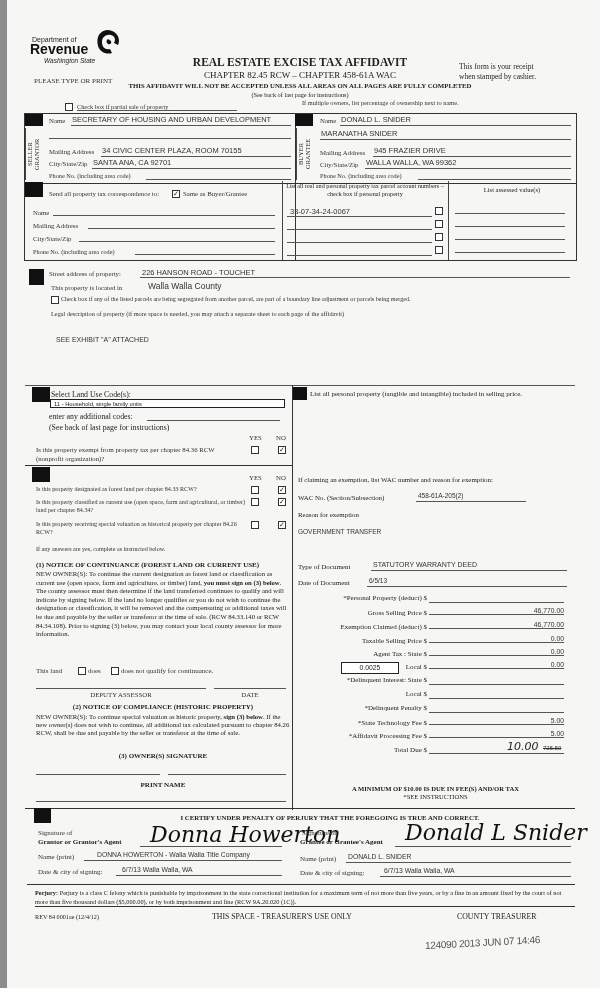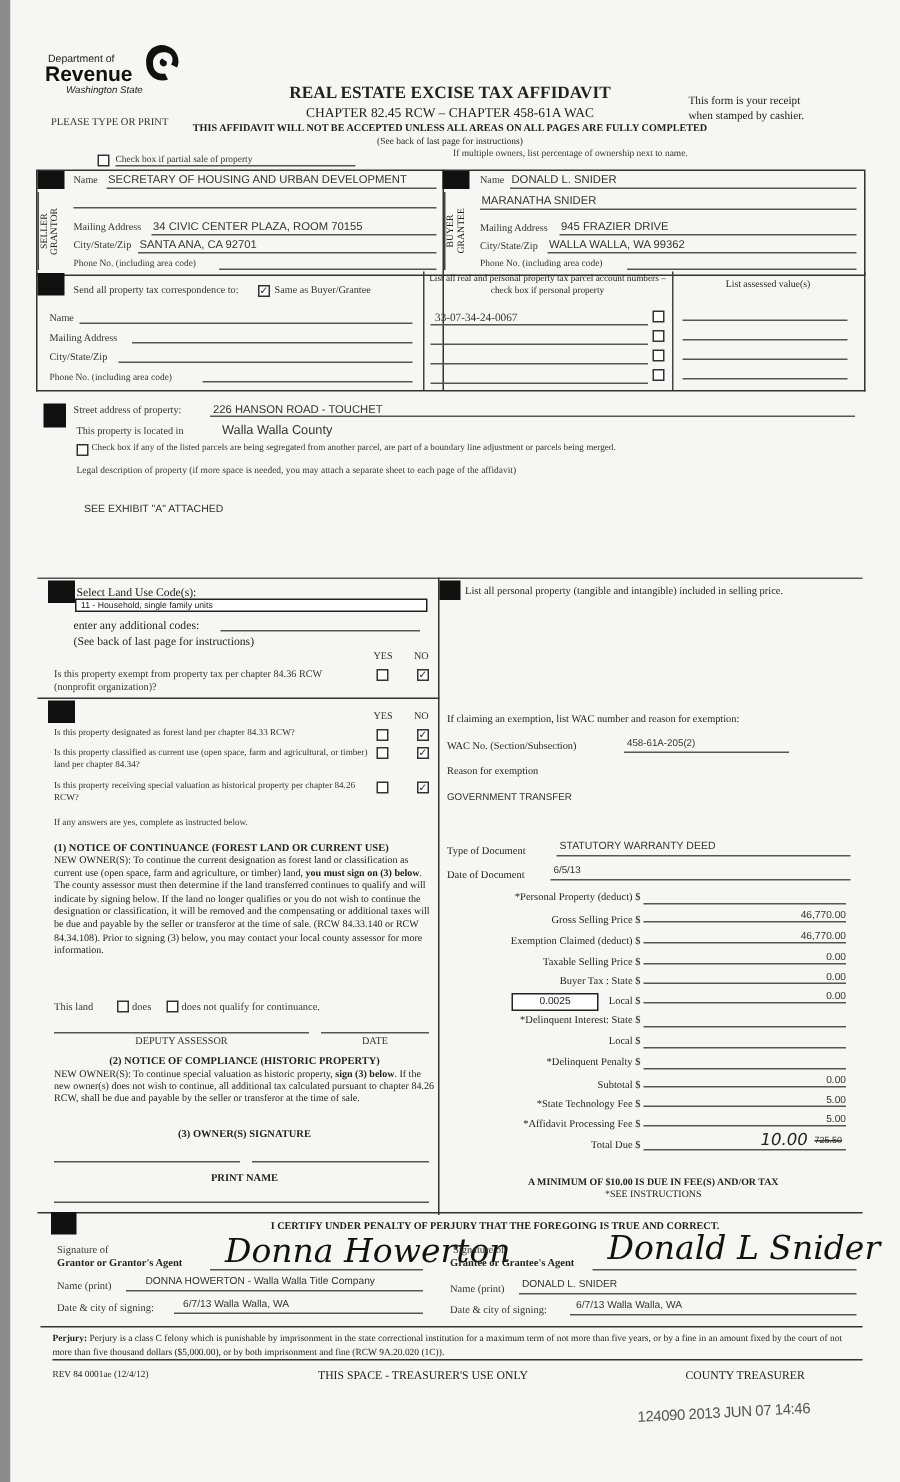--- a/index.html
+++ b/index.html
@@ -92,21 +92,21 @@
 <div class="ul" style="left:88px;top:228px;width:187px;"></div>
 <div class="abs lbl" style="left:33px;top:235px;">City/State/Zip</div>
 <div class="ul" style="left:79px;top:241px;width:196px;"></div>
 <div class="abs lbl" style="left:33px;top:248px;font-size:6.3px;">Phone No. (including area code)</div>
 <div class="ul" style="left:135px;top:254px;width:140px;"></div>
 <div class="abs" style="left:282px;top:181px;width:1px;height:79px;background:#444;"></div>
 <div class="abs c" style="left:284px;top:182px;width:162px;font-size:6.2px;line-height:8px;">List all real and personal property tax parcel account numbers – check box if personal property</div>
 <div class="abs" style="left:448px;top:181px;width:1px;height:79px;background:#444;"></div>
 <div class="abs c" style="left:449px;top:186px;width:126px;font-size:6.5px;">List assessed value(s)</div>
 
-<div class="abs hand" style="left:290px;top:207px;font-family:Liberation Serif, serif;">33-07-34-24-0067</div>
+<div class="abs hand" style="left:290px;top:207px;">33-07-34-24-0067</div>
 <div class="ul" style="left:287px;top:216px;width:145px;"></div>
 <div class="cb" style="left:435px;top:207px;"></div>
 <div class="ul" style="left:455px;top:213px;width:110px;"></div>
 <div class="ul" style="left:287px;top:229px;width:145px;"></div>
 <div class="cb" style="left:435px;top:220px;"></div>
 <div class="ul" style="left:455px;top:226px;width:110px;"></div>
 <div class="ul" style="left:287px;top:242px;width:145px;"></div>
 <div class="cb" style="left:435px;top:233px;"></div>
 <div class="ul" style="left:455px;top:239px;width:110px;"></div>
 <div class="ul" style="left:287px;top:255px;width:145px;"></div>
@@ -201,43 +201,39 @@
   </div>
   <div style="position:relative;height:14px;">
     <div class="abs r" style="left:0;top:3px;width:96px;font-size:7px;">Exemption Claimed (deduct) $</div>
     <div class="abs r hand" style="left:98px;top:1px;width:135px;border-bottom:1px solid #555;font-size:6.8px;">46,770.00</div>
   </div>
   <div style="position:relative;height:14px;">
     <div class="abs r" style="left:0;top:3px;width:96px;font-size:7px;">Taxable Selling Price $</div>
     <div class="abs r hand" style="left:98px;top:1px;width:135px;border-bottom:1px solid #555;font-size:6.8px;">0.00</div>
   </div>
   <div style="position:relative;height:13px;">
-    <div class="abs r" style="left:0;top:2px;width:96px;font-size:7px;">Buyer Tax : State $</div>
+    <div class="abs r" style="left:0;top:2px;width:96px;font-size:7px;">Agent Tax : State $</div>
     <div class="abs r hand" style="left:98px;top:0px;width:135px;border-bottom:1px solid #555;font-size:6.8px;">0.00</div>
   </div>
   <div style="position:relative;height:13px;">
     <div class="abs" style="left:10px;top:1px;width:56px;height:10px;border:1px solid #222;background:#fff;font-family:'Liberation Sans',sans-serif;font-size:6.8px;line-height:10px;text-align:center;">0.0025</div>
     <div class="abs r" style="left:0;top:2px;width:96px;font-size:7px;">Local $</div>
     <div class="abs r hand" style="left:98px;top:0px;width:135px;border-bottom:1px solid #555;font-size:6.8px;">0.00</div>
   </div>
   <div style="position:relative;height:13px;">
     <div class="abs r" style="left:-10px;top:2px;width:106px;font-size:7px;">*Delinquent Interest: State $</div>
     <div class="abs r hand" style="left:98px;top:0px;width:135px;height:10px;border-bottom:1px solid #555;font-size:6.8px;"></div>
   </div>
   <div style="position:relative;height:14px;">
     <div class="abs r" style="left:0;top:3px;width:96px;font-size:7px;">Local $</div>
     <div class="abs r hand" style="left:98px;top:1px;width:135px;height:10px;border-bottom:1px solid #555;font-size:6.8px;"></div>
   </div>
   <div style="position:relative;height:15px;">
     <div class="abs r" style="left:0;top:3px;width:96px;font-size:7px;">*Delinquent Penalty $</div>
     <div class="abs r hand" style="left:98px;top:1px;width:135px;height:10px;border-bottom:1px solid #555;font-size:6.8px;"></div>
-  </div>
-  <div style="position:relative;height:13px;">
-    <div class="abs r" style="left:0;top:3px;width:96px;font-size:7px;">Subtotal $</div>
-    <div class="abs r hand" style="left:98px;top:1px;width:135px;border-bottom:1px solid #555;font-size:6.8px;">0.00</div>
   </div>
   <div style="position:relative;height:13px;">
     <div class="abs r" style="left:0;top:3px;width:96px;font-size:7px;">*State Technology Fee $</div>
     <div class="abs r hand" style="left:98px;top:1px;width:135px;border-bottom:1px solid #555;font-size:6.8px;">5.00</div>
   </div>
   <div style="position:relative;height:14px;">
     <div class="abs r" style="left:-10px;top:3px;width:106px;font-size:7px;">*Affidavit Processing Fee $</div>
     <div class="abs r hand" style="left:98px;top:1px;width:135px;border-bottom:1px solid #555;font-size:6.8px;">5.00</div>
   </div>
   <div style="position:relative;height:14px;">

